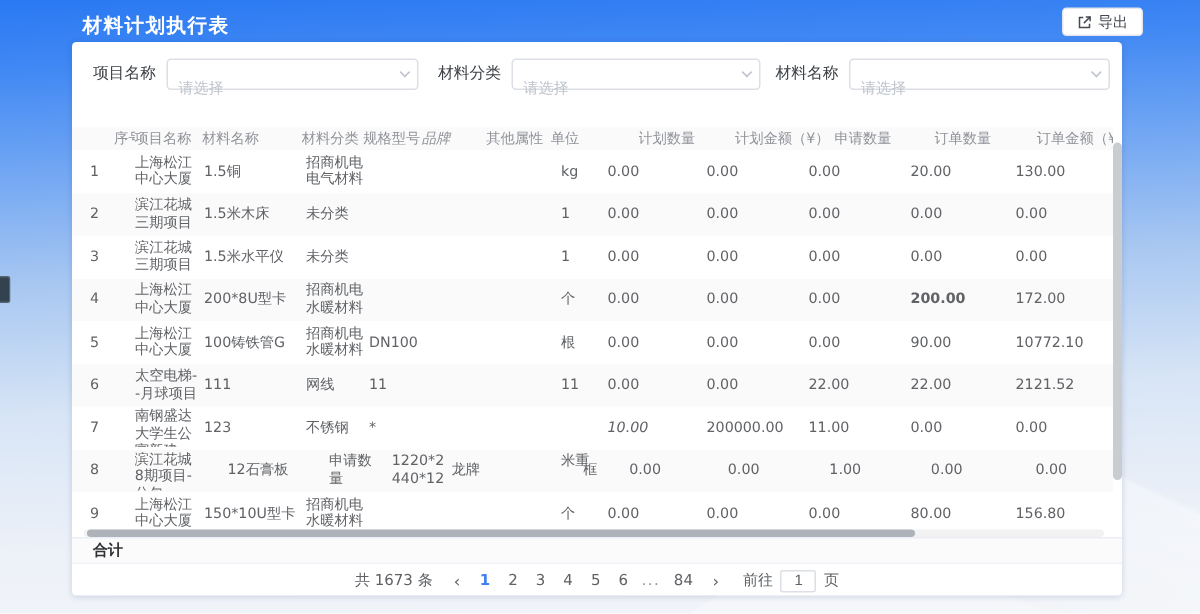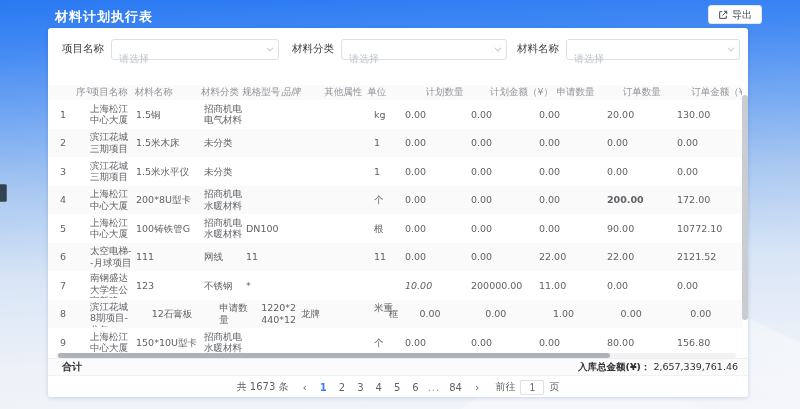--- a/index.html
+++ b/index.html
@@ -292,21 +292,20 @@
   <div class="vscroll-track">
     <div class="vscroll-thumb"></div>
   </div>
   <div class="hscroll-track">
     <div class="hscroll-thumb"></div>
   </div>
 
   <div class="totals-row">
     <span class="totals-label">合计</span>
     <div class="totals-right">
-        <span class="total-item"><b>入库总金额(¥)：</b> 2,657,339,761.46</span>
       </div>
   </div>
 
   <div class="pagination">
     <span class="page-total">共 1673 条</span>
     <span class="page-arrow">‹</span>
     <span id="pages" style="display:flex;gap:6px;">
         <span class="page-num active">1</span>
         <span class="page-num">2</span>
         <span class="page-num">3</span>

